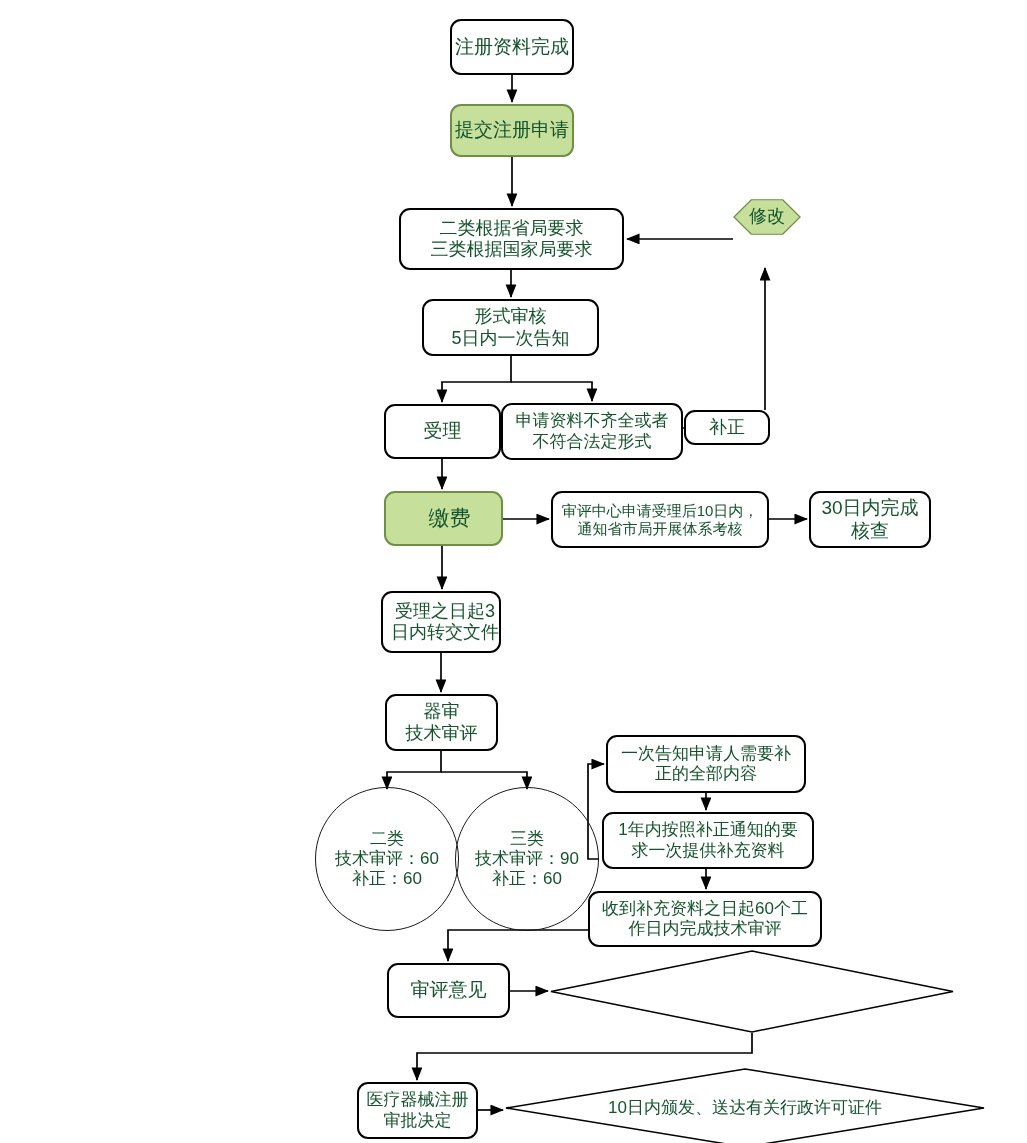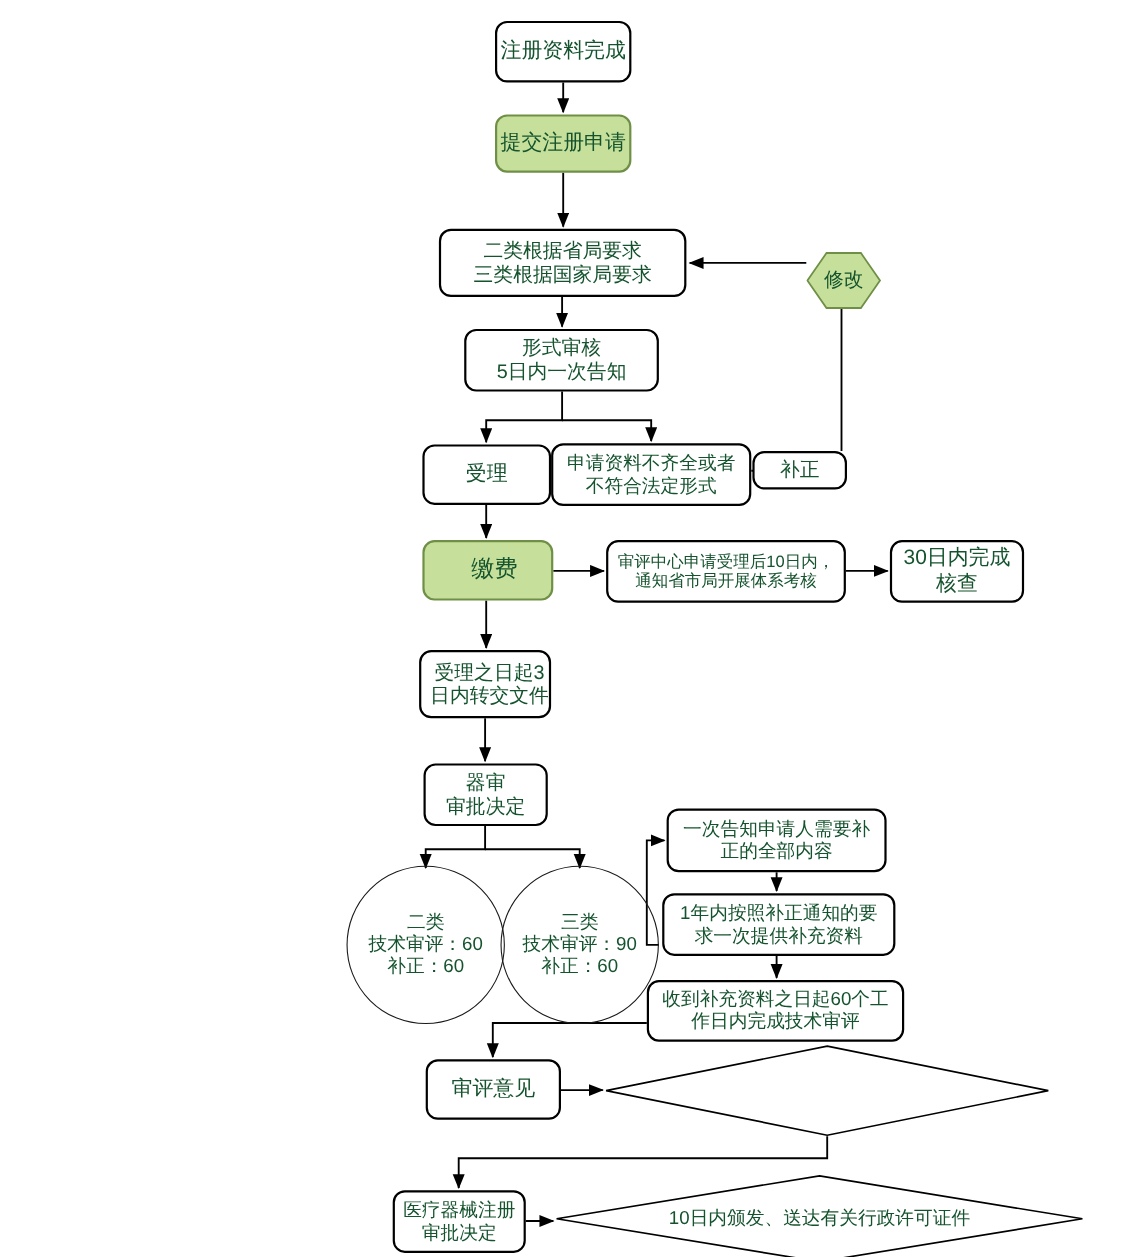--- a/index.html
+++ b/index.html
@@ -116,32 +116,32 @@
       <div class="node fs18 box" style="left: 450px; top: 19px; width: 124px; height: 56px;"><span class="lbl">注册资料完成</span></div>
       <div class="node fs18 box green" style="left: 450px; top: 104px; width: 124px; height: 53px;"><span class="lbl">提交注册申请</span></div>
       <div class="node fs17 box" style="left: 399px; top: 208px; width: 225px; height: 62px;"><span class="lbl">二类根据省局要求
 三类根据国家局要求</span></div>
       <div class="node fs17 box" style="left: 422px; top: 299px; width: 177px; height: 57px;"><span class="lbl">形式审核
 5日内一次告知</span></div>
       <div class="node fs18 box" style="left: 384px; top: 404px; width: 117px; height: 55px;"><span class="lbl">受理</span></div>
       <div class="node fs16 box" style="left: 501px; top: 403px; width: 182px; height: 57px;"><span class="lbl">申请资料不齐全或者
 不符合法定形式</span></div>
       <div class="node fs17 box" style="left: 684px; top: 410px; width: 86px; height: 35px;"><span class="lbl">补正</span></div>
-      <div class="node fs17 hexshape" style="left: 733px; top: 229px; width: 68px; height: 52px; text-align: center;"><svg class="shape-svg" viewBox="0 0 68 52" preserveAspectRatio="none">
+      <div class="node fs17 hexshape" style="left: 733px; top: 199px; width: 68px; height: 36px; text-align: center;"><svg class="shape-svg" viewBox="0 0 68 52" preserveAspectRatio="none">
           <polygon points="18.36,1 49.64,1 67,26 49.64,51 18.36,51 1,26" fill="#c6e09b" stroke="#6f8f46" stroke-width="1.6"></polygon>
         </svg><span class="lbl">修改</span></div>
       <div class="node fs20 box green" style="left: 384px; top: 491px; width: 119px; height: 55px; padding-left: 12px;"><span class="lbl">缴费</span></div>
       <div class="node fs14 box" style="left: 551px; top: 491px; width: 218px; height: 57px;"><span class="lbl">审评中心申请受理后10日内，
 通知省市局开展体系考核</span></div>
       <div class="node fs18 box" style="left: 809px; top: 491px; width: 122px; height: 57px;"><span class="lbl">30日内完成
 核查</span></div>
       <div class="node fs17 box" style="left: 381px; top: 591px; width: 120px; height: 62px; justify-content: flex-end;"><span class="lbl">受理之日起3
 日内转交文件</span></div>
       <div class="node fs17 box" style="left: 385px; top: 694px; width: 113px; height: 57px;"><span class="lbl">器审
-审批决定</span></div>
+技术审评</span></div>
       <div class="node fs16 circle" style="left: 315px; top: 787px; width: 144px; height: 144px;"><span class="lbl">二类
 技术审评：60
 补正：60</span></div>
       <div class="node fs16 circle" style="left: 455px; top: 787px; width: 144px; height: 144px;"><span class="lbl">三类
 技术审评：90
 补正：60</span></div>
       <div class="node fs16 box" style="left: 606px; top: 735px; width: 200px; height: 58px;"><span class="lbl">一次告知申请人需要补
 正的全部内容</span></div>
       <div class="node fs16 box" style="left: 602px; top: 812px; width: 212px; height: 57px;"><span class="lbl">1年内按照补正通知的要
 求一次提供补充资料</span></div>

